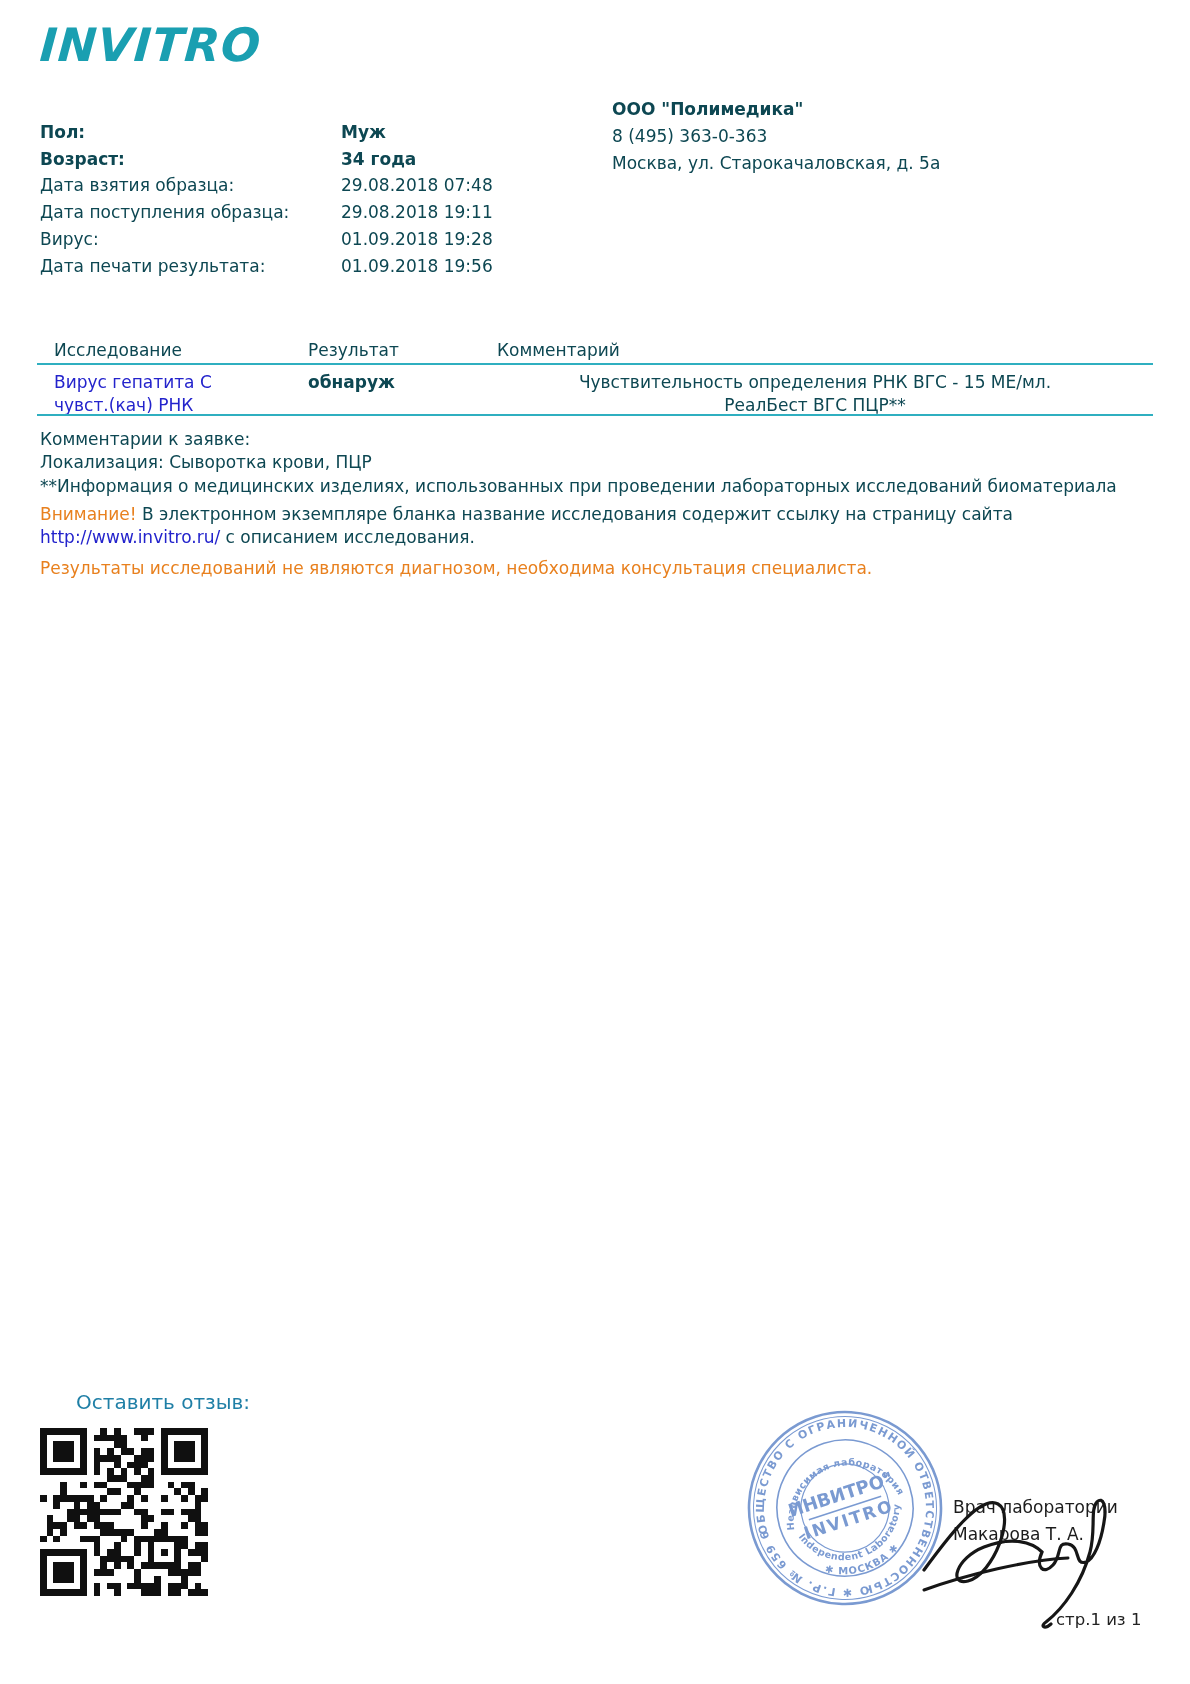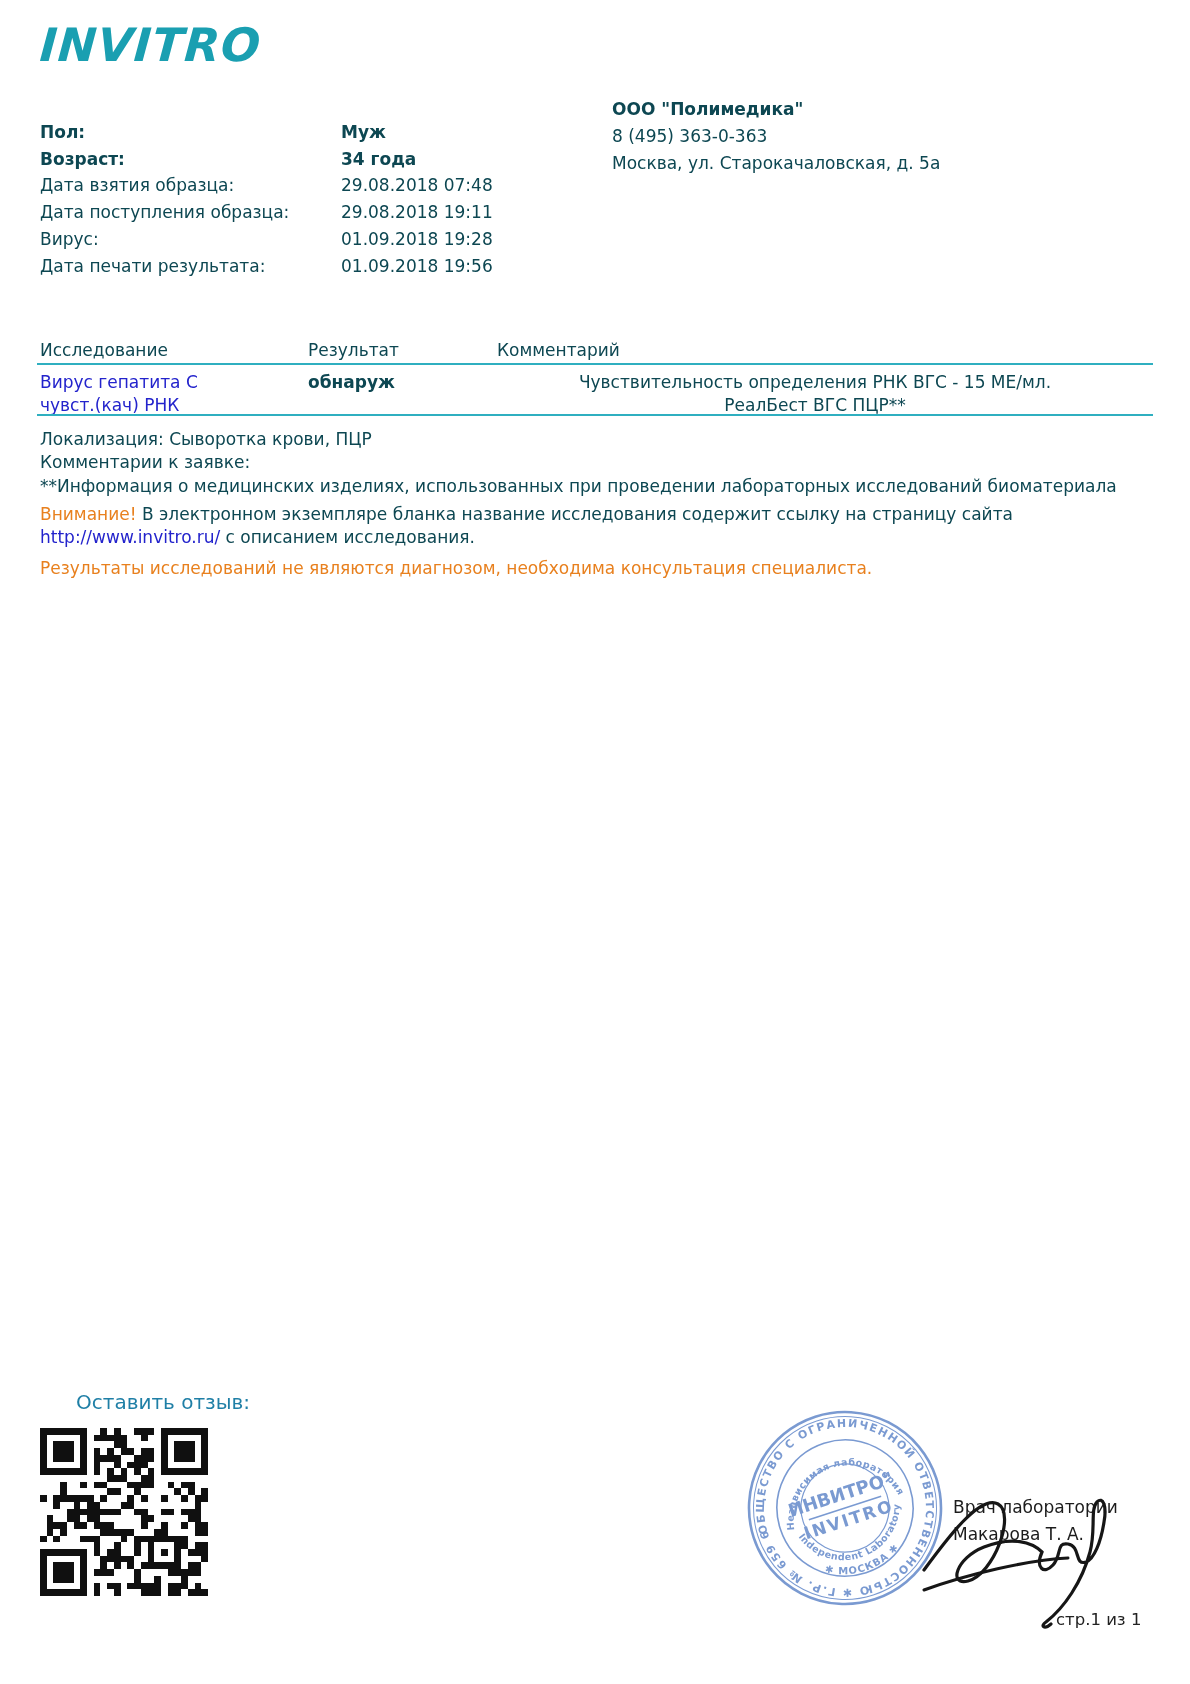--- a/index.html
+++ b/index.html
@@ -14,21 +14,21 @@
   
   #clinic{left:612px;top:96px;line-height:27px;}
   #clinic .name{font-weight:bold;}
   
   #patient{left:40px;top:119px;line-height:26.7px;}
   .prow{display:flex;gap:33px;}
   .prow .lbl{width:268px;flex:0 0 268px;}
   .prow.bold .lbl,.prow.bold .val{font-weight:bold;}
   
   #tbl-head{left:40px;top:340px;}
-  .col-test{position:absolute;left:0;top:0;width:250px;}
+  .col-test{position:absolute;left:14px;top:0;width:250px;}
   .col-res{position:absolute;left:268px;top:0;width:180px;}
   .col-com{position:absolute;left:457px;top:0;width:660px;}
   #tbl-row .col-com{left:445px;text-align:center;}
   .rule{left:37px;width:1116px;background:#2fafc0;}
   #rule1{top:363px;height:2px;}
   #rule2{top:414px;height:2px;}
   #tbl-row{left:40px;top:371px;line-height:22.5px;}
   .test-link{color:#2323cc;}
   .res-val{font-weight:bold;}
   
@@ -102,22 +102,22 @@
     </div>
     <div class="col-res res-val">обнаруж</div>
     <div class="col-com">
       <div>Чувствительность определения РНК ВГС - 15 МЕ/мл.</div>
       <div>РеалБест ВГС ПЦР**</div>
     </div>
   </div>
   <div class="abs rule" id="rule2"></div>
 
   <div class="abs" id="comments">
+    <div>Комментарии к заявке:</div>
     <div>Локализация: Сыворотка крови, ПЦР</div>
-    <div>Комментарии к заявке:</div>
     <div>**Информация о медицинских изделиях, использованных при проведении лабораторных исследований биоматериала</div>
   </div>
 
   <div class="abs" id="attention">
     <div>
       <span class="orange">Внимание!</span><span> В электронном экземпляре бланка название исследования содержит ссылку на страницу сайта</span>
     </div>
     <div>
       <span class="weblink">http://www.invitro.ru/</span><span> с описанием исследования.</span>
     </div>

